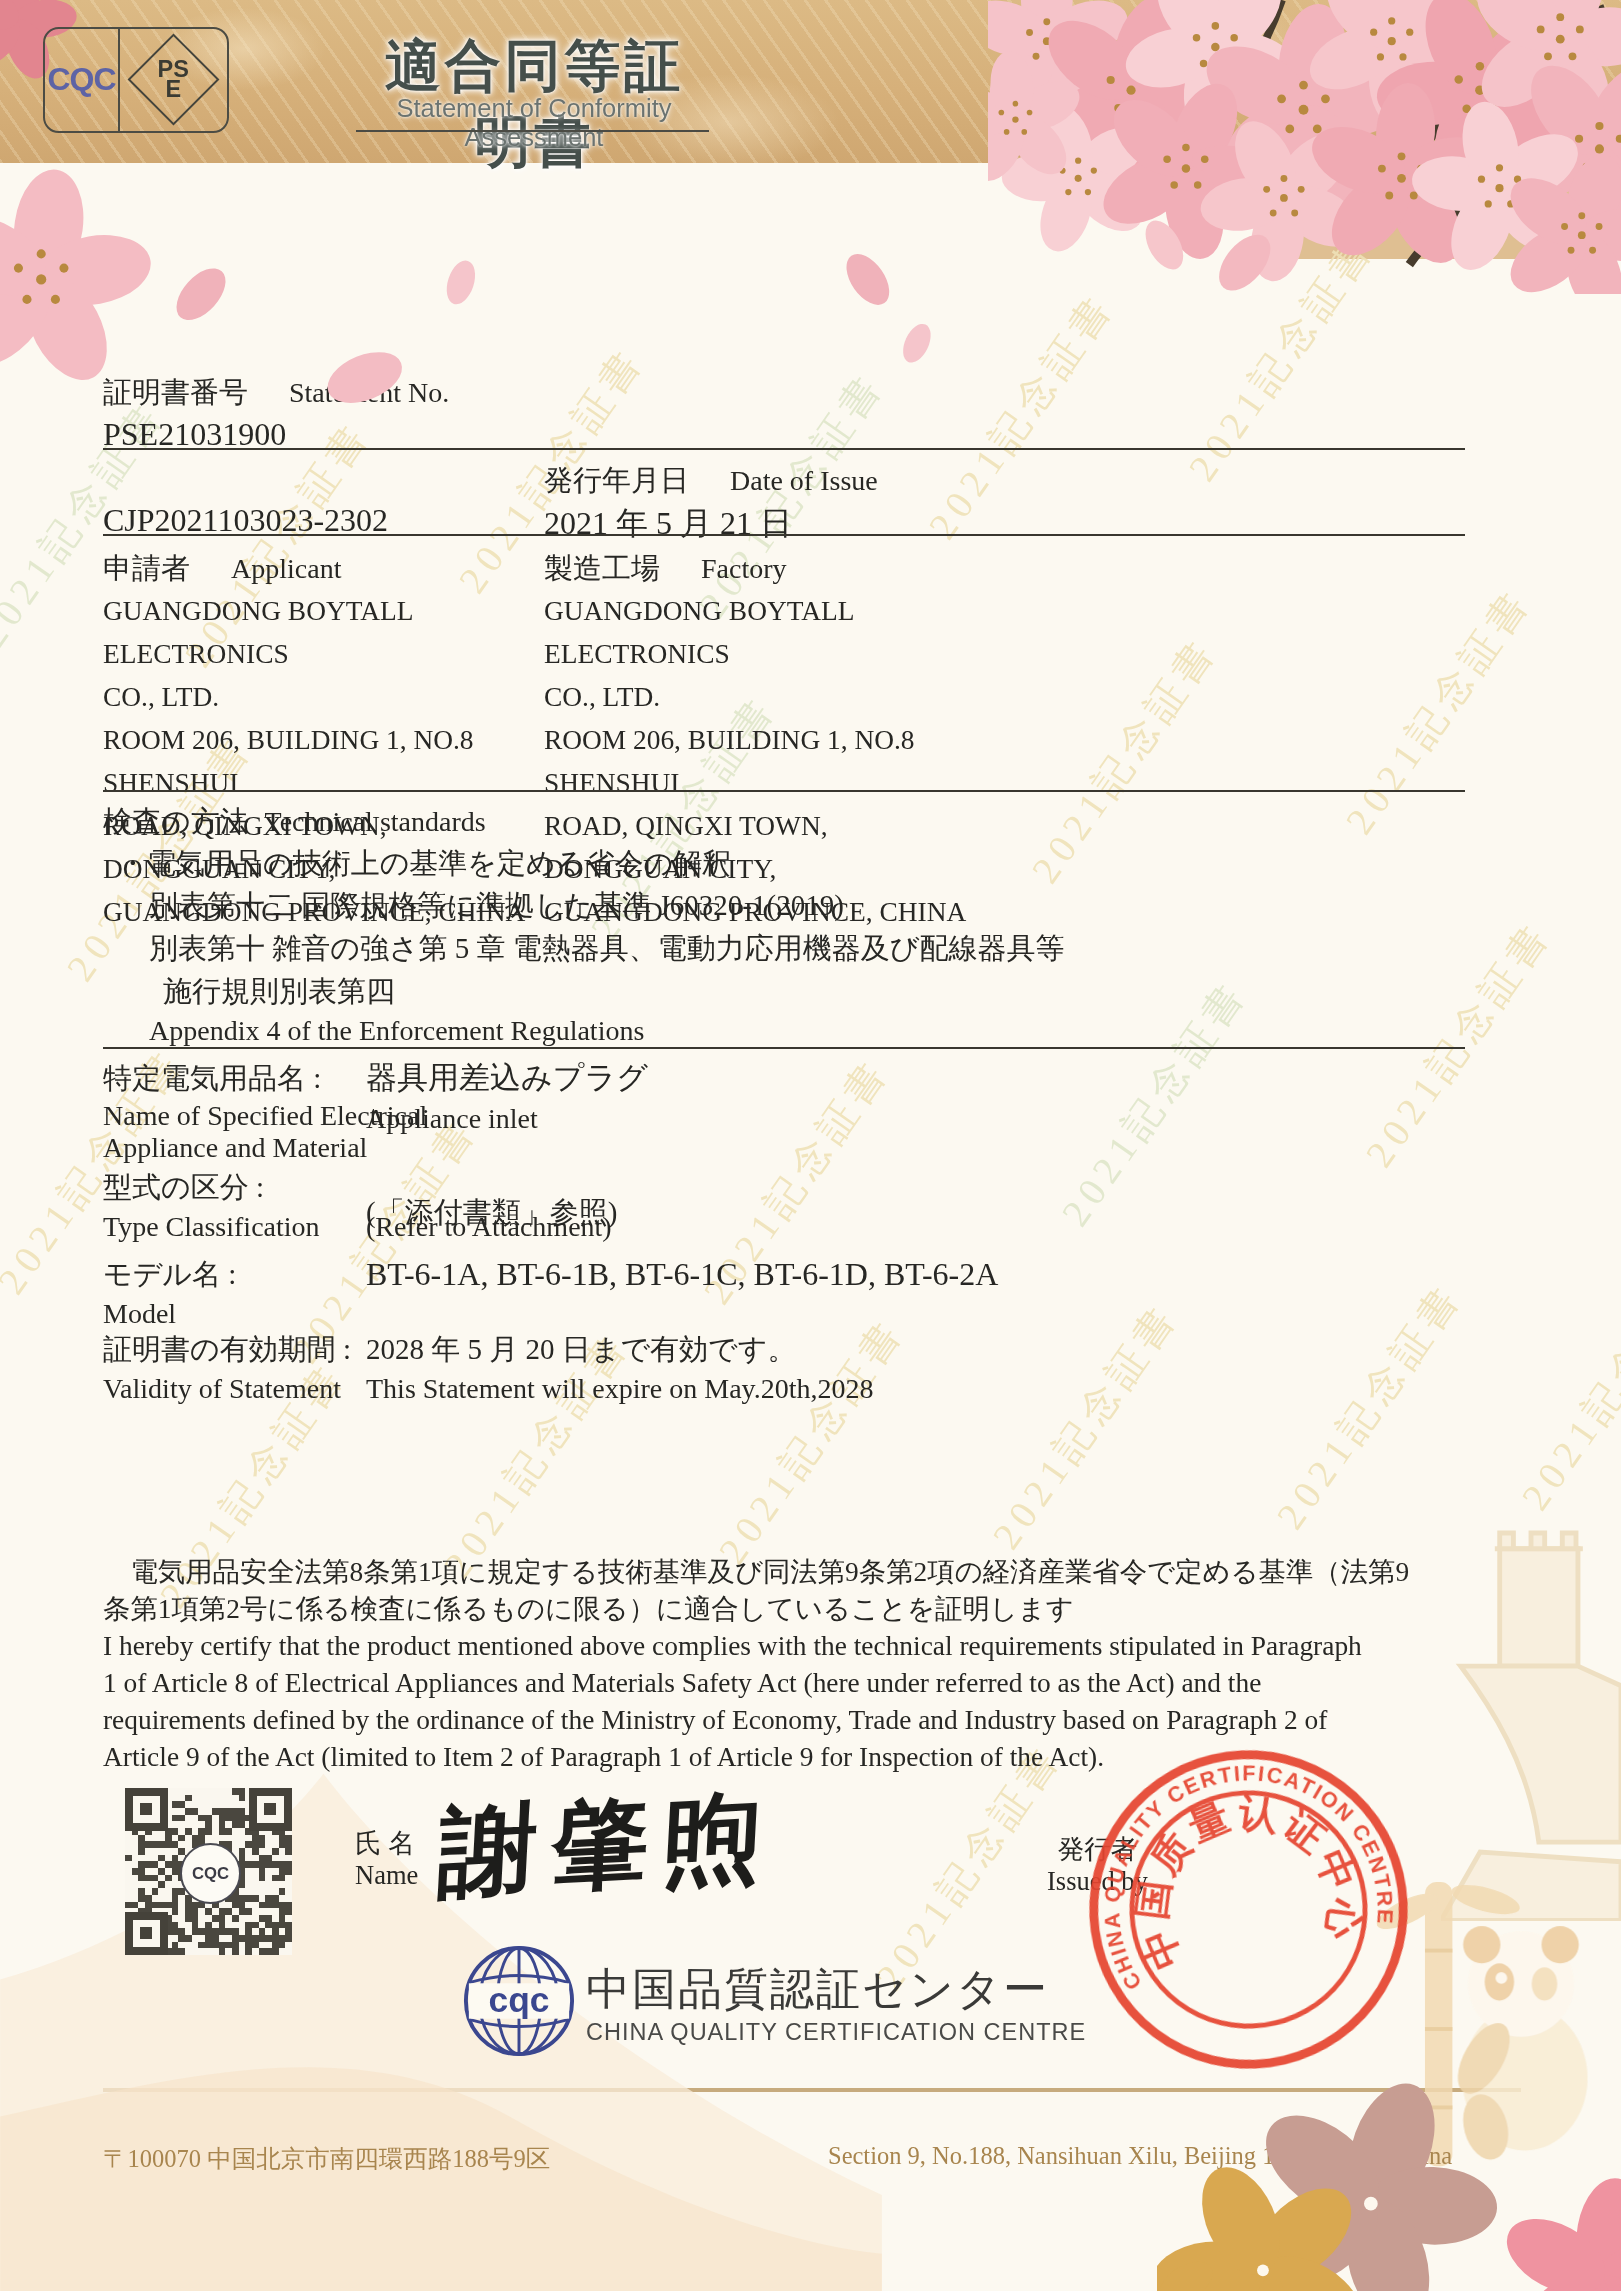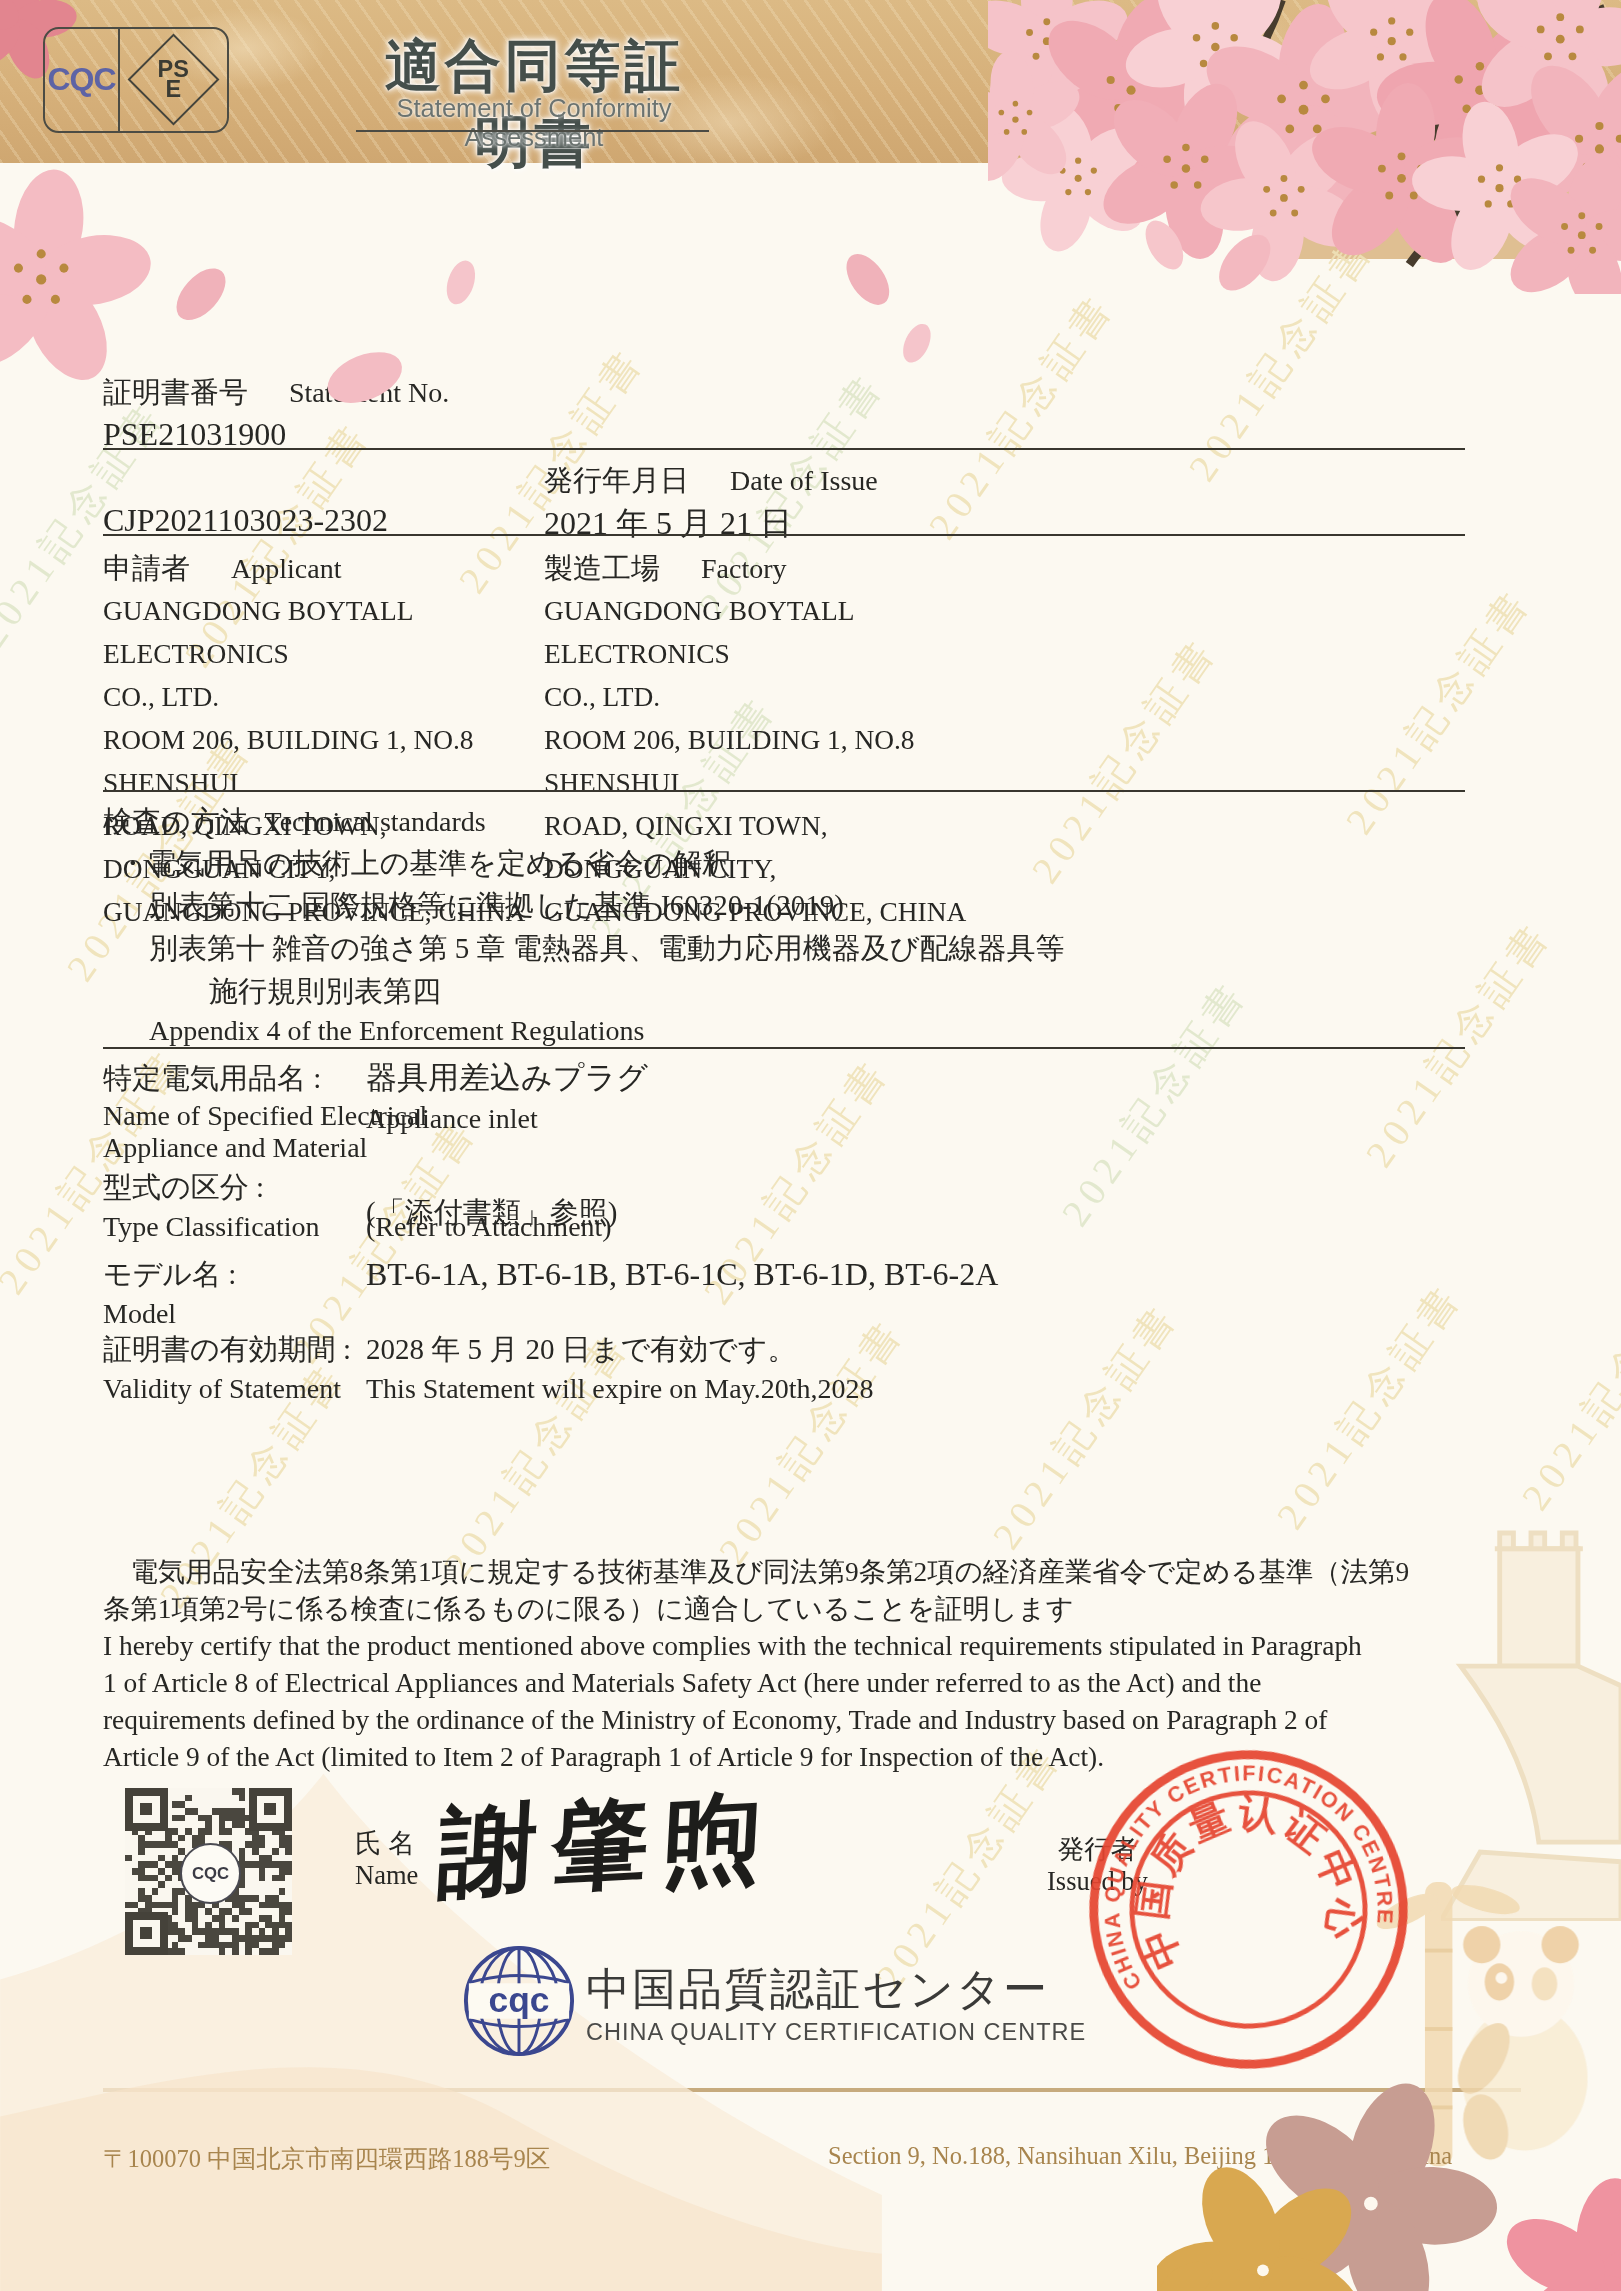--- a/index.html
+++ b/index.html
@@ -220,21 +220,21 @@
   </div>
   <div class="abs hr z3" style="left:103px;top:790px;width:1362px;"></div>
 
   <div class="abs pair z3" style="left:103px;top:802px;">
     <span class="jp">検査の方法</span>
     <span class="en" style="margin-left:11.8px;">Technical standards</span>
   </div>
   <div class="abs jp z3" style="left:118px;top:844px;">・電気用品の技術上の基準を定める省令の解釈</div>
   <div class="abs jp z3" style="left:149px;top:886px;">別表第十二 国際規格等に準拠した基準 J60320-1(2019)</div>
   <div class="abs jp z3" style="left:149px;top:929px;">別表第十 雑音の強さ第 5 章 電熱器具、電動力応用機器及び配線器具等</div>
-  <div class="abs jp z3" style="left:163px;top:972px;margin-left:46px;">施行規則別表第四</div>
+  <div class="abs jp z3" style="left:163px;top:972px;">施行規則別表第四</div>
   <div class="abs en z3" style="left:149px;top:1015px;">Appendix 4 of the Enforcement Regulations</div>
   <div class="abs hr z3" style="left:103px;top:1047px;width:1362px;"></div>
 
   <div class="abs jp z3" style="left:103px;top:1059px;">特定電気用品名 :</div>
   <div class="abs jp z3" style="left:366px;top:1057px;font-size:31px;">器具用差込みプラグ</div>
   <div class="abs en z3" style="left:103px;top:1100px;">Name of Specified Electrical</div>
   <div class="abs en z3" style="left:366px;top:1103px;">Appliance inlet</div>
   <div class="abs en z3" style="left:103px;top:1132px;">Appliance and Material</div>
 
   <div class="abs jp z3" style="left:103px;top:1168px;">型式の区分 :</div>

